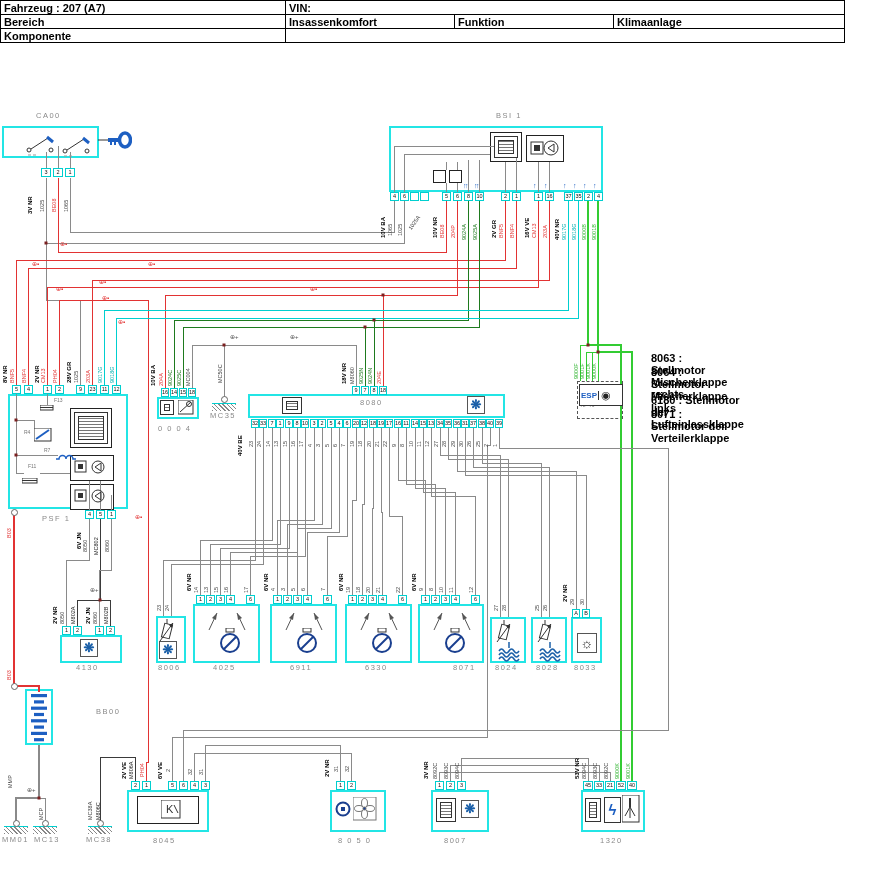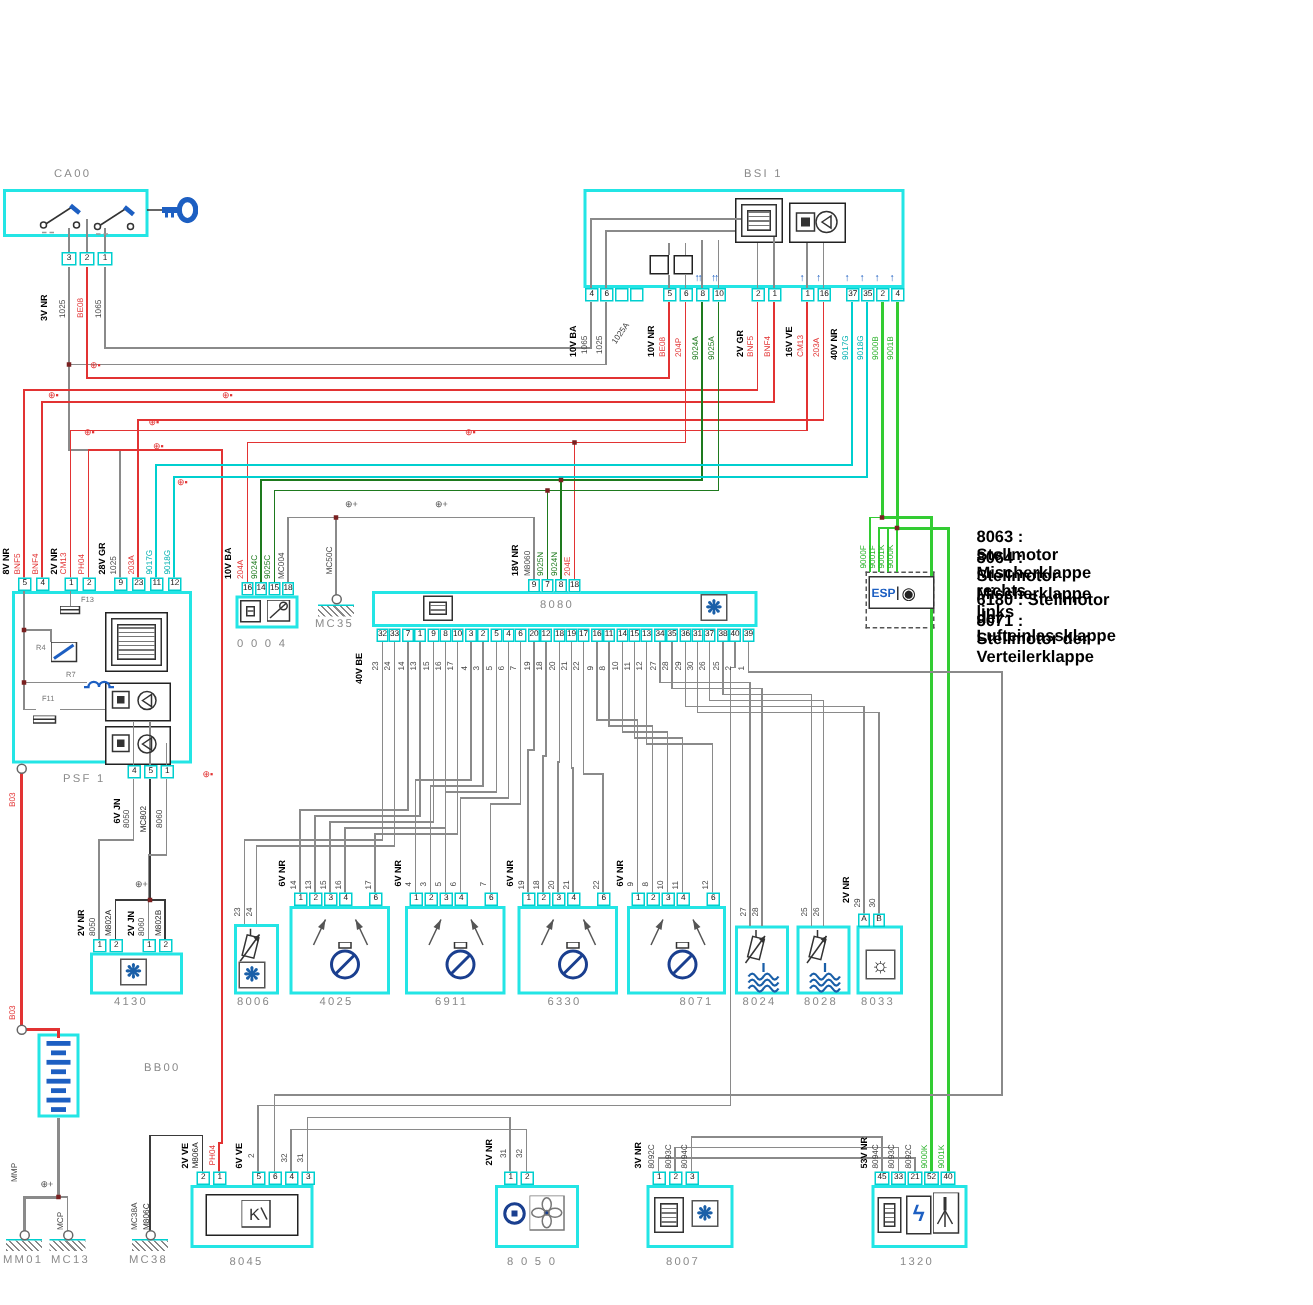--- a/index.html
+++ b/index.html
@@ -32,20 +32,34 @@
   .chip{box-sizing:border-box;border:1px solid #333;background:#fff}
   .chip:before{content:"";position:absolute;left:3px;top:3px;right:3px;bottom:3px;border:1px solid #333;background:repeating-linear-gradient(0deg,#fff 0 2px,#777 2px 3px)}
   .legend{position:absolute}
 </style>
 </head>
 <body>
 <div id="stage">
 
 <table id="hdr">
   <tbody>
+        <tr>
+    <td style="width:278px">Fahrzeug : 207 (A7)</td>
+    <td colspan="3" style="width:375px">VIN:</td>
+  </tr>
+  <tr>
+    <td style="width:115px">Bereich</td>
+    <td style="width:162px">Insassenkomfort</td>
+    <td style="width:152px">Funktion</td>
+    <td style="width:224px">Klimaanlage</td>
+  </tr>
+  <tr>
+    <td>Komponente</td>
+    <td colspan="3"></td>
+  </tr>
 </tbody>
     </table>
 
 <div class="legend" style="left:651px;top:352px">
   <div class="b" style="position:absolute;left:0;top:0">8063 : Stellmotor Mischerklappe rechts</div>
   <div class="b" style="position:absolute;left:0;top:14px">8064 : Stellmotor Mischerklappe links</div>
   <div class="b" style="position:absolute;left:0;top:42px">6180 : Stellmotor der Lufteinlassklappe</div>
   <div class="b" style="position:absolute;left:0;top:56px">8071 : Stellmotor der Verteilerklappe</div>
 </div>
 

